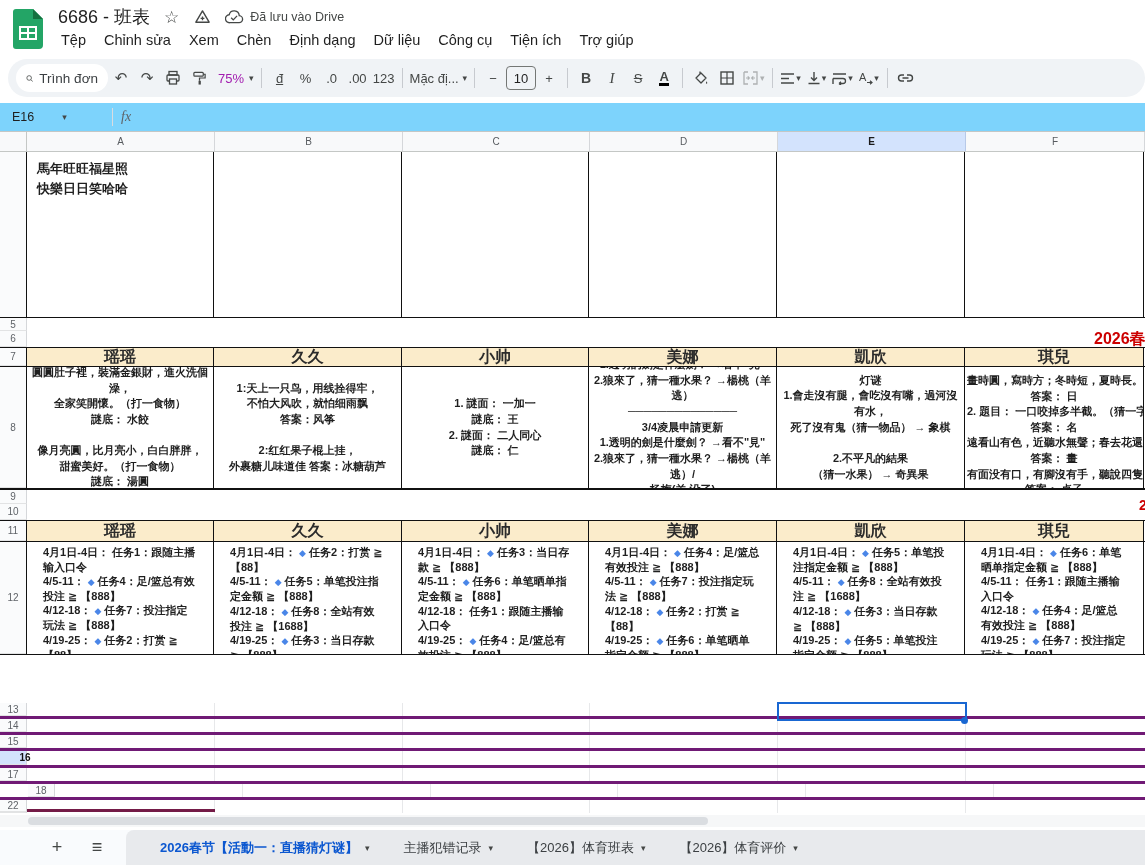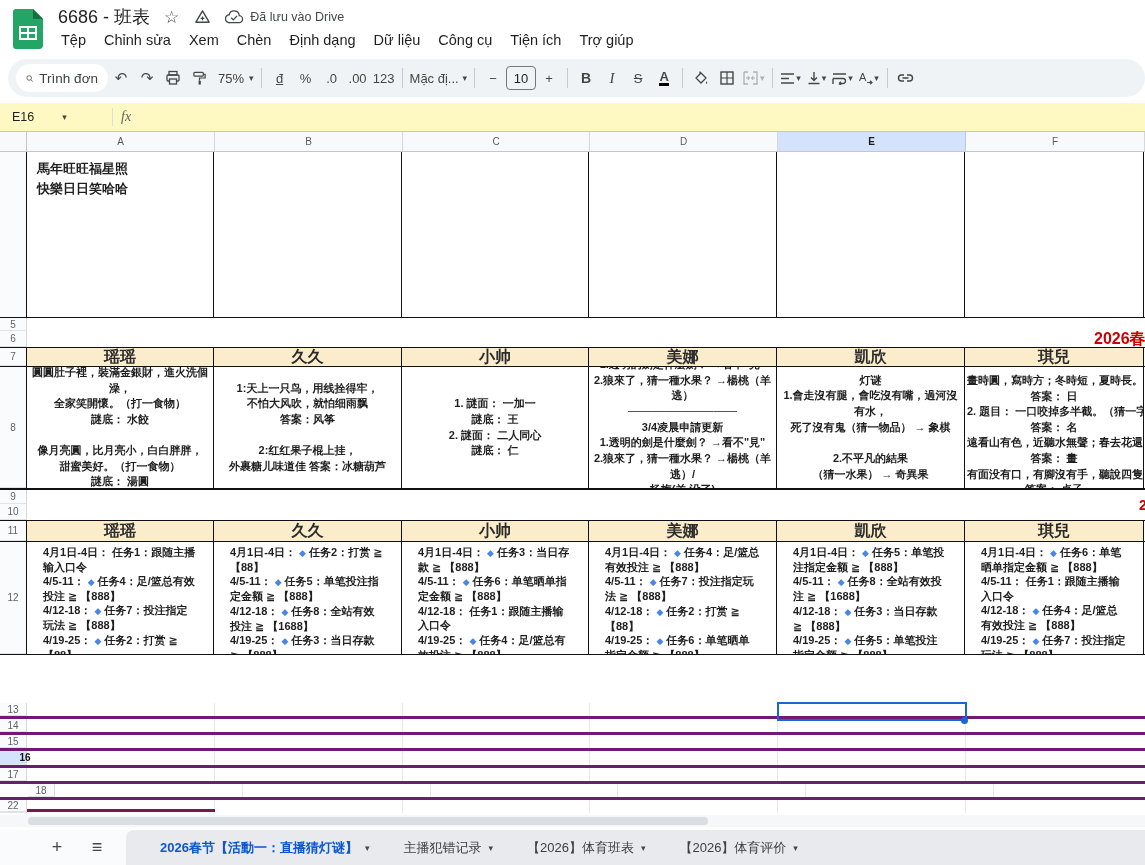--- a/index.html
+++ b/index.html
@@ -17,34 +17,34 @@
   .saved { display:flex; align-items:center; gap:6px; font-size:12.5px; color:#444746; }
   .menu-row { position:absolute; left:52px; top:28px; height:24px; display:flex; align-items:center; }
   .menu-item { font-size:14.5px; color:#1f1f1f; padding:2px 9px; border-radius:4px; }
 
   
   .toolbar { position:absolute; left:8px; top:59px; width:1137px; height:38px; background:#f0f3f6; border-radius:19px; display:flex; align-items:center; padding-left:8px; overflow:hidden; }
   .tsearch { display:flex; align-items:center; gap:6px; background:#fff; border-radius:16px; height:28px; width:92px; padding:0 10px; overflow:hidden; white-space:nowrap; color:#3c4043; font-size:13.5px; flex:none; }
   .ti { min-width:26px; height:28px; display:flex; align-items:center; justify-content:center; color:#444746; font-size:15px; border-radius:4px; flex:none; padding:0 2px; }
   .ti svg { display:block; }
   .tsep { width:1px; height:20px; background:#c7cacf; margin:0 5px; flex:none; }
-  .tzoom { font-size:13px; color:#404040; padding:0 4px; }
+  .tzoom { font-size:13px; color:#a21caf; padding:0 4px; }
   .caret { font-size:9px; color:#444746; margin-left:1px; }
   .fmt { font-size:13px; color:#444746; }
   .u { text-decoration:underline; }
   .fname { font-size:13px; color:#444746; width:52px; overflow:hidden; white-space:nowrap; }
   .fsize-box { width:30px; height:24px; border:1px solid #747775; border-radius:4px; display:flex; align-items:center; justify-content:center; font-size:13px; color:#1f1f1f; background:#f0f3f6; }
   .bold-b { font-weight:bold; font-size:14px; }
   .ital-i { font-style:italic; font-family:"Liberation Serif",serif; font-size:15px; }
   .strike-s { text-decoration:line-through; font-size:13px; }
   .acolor { font-size:13px; font-weight:bold; border-bottom:3px solid #000; line-height:13px; }
   .disabled { opacity:.38; }
 
   
-  .fbar { position:absolute; left:0; top:103px; width:1145px; height:29px; background:#fef9c3; border-bottom:1px solid #c4c7c5; display:flex; align-items:center; }
+  .fbar { position:absolute; left:0; top:103px; width:1145px; height:29px; background:#7dd3fc; border-bottom:1px solid #c4c7c5; display:flex; align-items:center; }
   .namebox { width:104px; height:100%; display:flex; align-items:center; padding-left:12px; font-size:12.5px; color:#1f1f1f; }
   .namebox .caret { margin-left:28px; }
   .fsep { width:1px; height:18px; background:#dadce0; margin:0 8px; }
   .fx { font-family:"Liberation Serif",serif; font-style:italic; color:#5f6368; font-size:14px; }
 
   
   .grid { position:absolute; left:0; top:132px; width:1145px; height:681px; overflow:hidden; background:#fff; }
   .colhdr { position:absolute; left:0; top:0; width:1145px; height:20px; display:flex; border-bottom:1px solid #c4c7c5; background:#f8f9fa; }
   .corner { width:27px; height:100%; background:#f8f9fa; border-right:1px solid #c4c7c5; }
   .ch { height:100%; display:flex; align-items:center; justify-content:center; font-size:10px; color:#575b5f; border-right:1px solid #d5d7da; }

